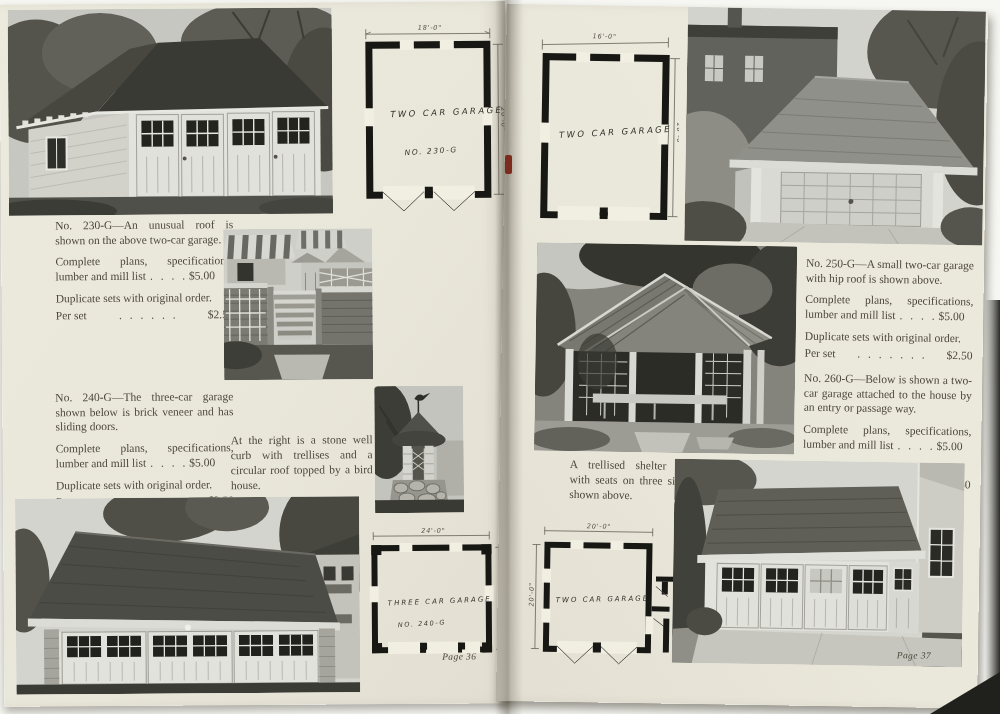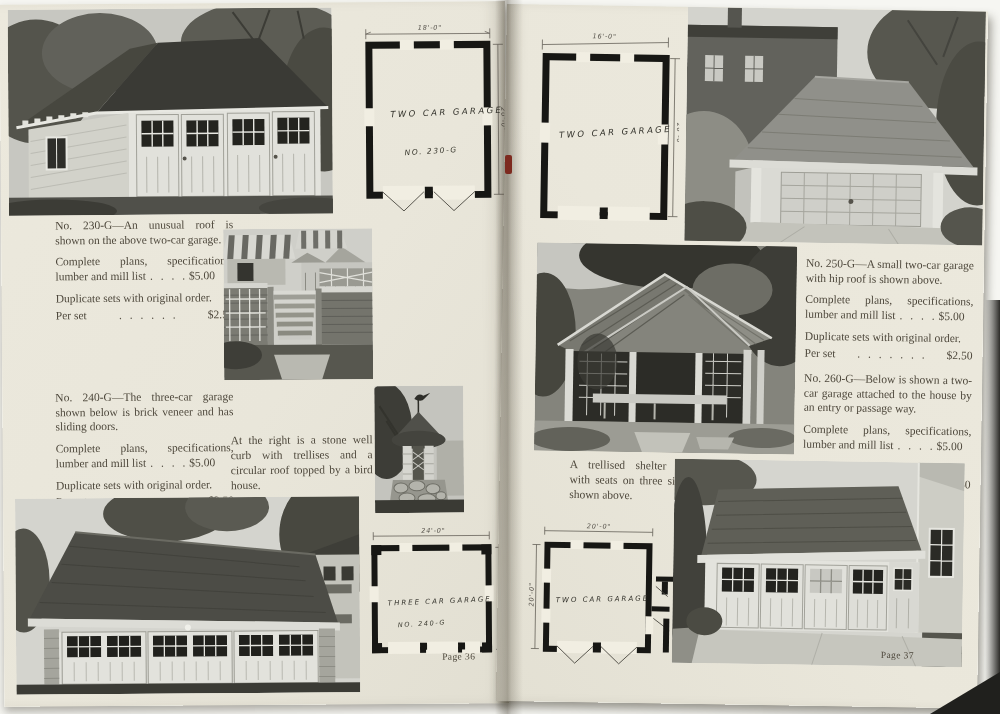--- a/index.html
+++ b/index.html
@@ -20,21 +20,21 @@
      background:linear-gradient(to left,rgba(22,21,18,.9),rgba(22,21,18,0));}
   .corner-br{position:absolute;right:0;bottom:0;width:70px;height:42px;background:#20201d;z-index:5;
      clip-path:polygon(0 100%,100% 0,100% 100%);}
   .photo{position:absolute;overflow:hidden;}
   .photo svg{display:block;}
   .listing{position:absolute;font-size:11.5px;line-height:1.28;text-align:justify;}
   .listing p{margin:0 0 7px 0;}
   .lst-row{display:flex;justify-content:space-between;}
   .dots{word-spacing:5px;padding:0 4px;color:#5a5448;}
   .caption{position:absolute;font-size:11.5px;line-height:1.3;text-align:justify;}
-  .pagenum{position:absolute;font-size:9.5px;letter-spacing:.4px;color:#4c463a;}
+  .pagenum{position:absolute;font-size:9.5px;font-style:italic;letter-spacing:.4px;color:#4c463a;}
   .plan{position:absolute;}
   .plan svg{display:block;}
   .plan-label{font-family:"DejaVu Sans",sans-serif;font-style:italic;letter-spacing:2.4px;font-size:8.5px;fill:#34332c;}
   .plan-num{font-family:"DejaVu Sans",sans-serif;font-style:italic;letter-spacing:1.6px;font-size:7.5px;fill:#3a392f;}
   .dim-text{font-family:"DejaVu Sans",sans-serif;font-style:italic;font-size:6.5px;letter-spacing:.8px;fill:#55514a;}
   .dim-line{stroke:#66625a;stroke-width:.8;fill:none;}
   .wall{stroke:#171714;fill:none;}
   .swing{stroke:#4a4840;stroke-width:.9;fill:none;}
   .wingap{fill:#f1eee2;}
 </style>
@@ -535,20 +535,20 @@
         <rect x="221" y="106" width="18" height="22" fill="#2a2a25" stroke="#e6e6e0" stroke-width="1.5"></rect>
         <path d="M230,106 v22 M221,117 h18" stroke="#e6e6e0" stroke-width="1"></path>
         <path d="M224,136 v30 M236,136 v30" stroke="#b0b0a8" stroke-width="1"></path>
         <polygon points="0,204 290,204 290,176 30,170 0,182" fill="#c6c6be"></polygon>
         <path d="M150,172 L140,204 M230,174 L244,204" stroke="#b0b0a8" stroke-width="1"></path>
         <polygon points="0,170 28,168 20,204 0,204" fill="#8f8f87"></polygon>
         <ellipse cx="32" cy="162" rx="18" ry="14" fill="#4b4b43"></ellipse>
       </svg>
     </div>
 
-    <div class="pagenum" style="left:384px;top:640px;">Page 37</div>
+    <div class="pagenum" style="left:400px;top:640px;">Page 37</div>
   </div>
 
   <div class="gutter"></div>
   <div class="spine-mark"></div>
   <div class="edge-right"></div>
   <div class="corner-br"></div>
 </div>
 
 </body></html>

